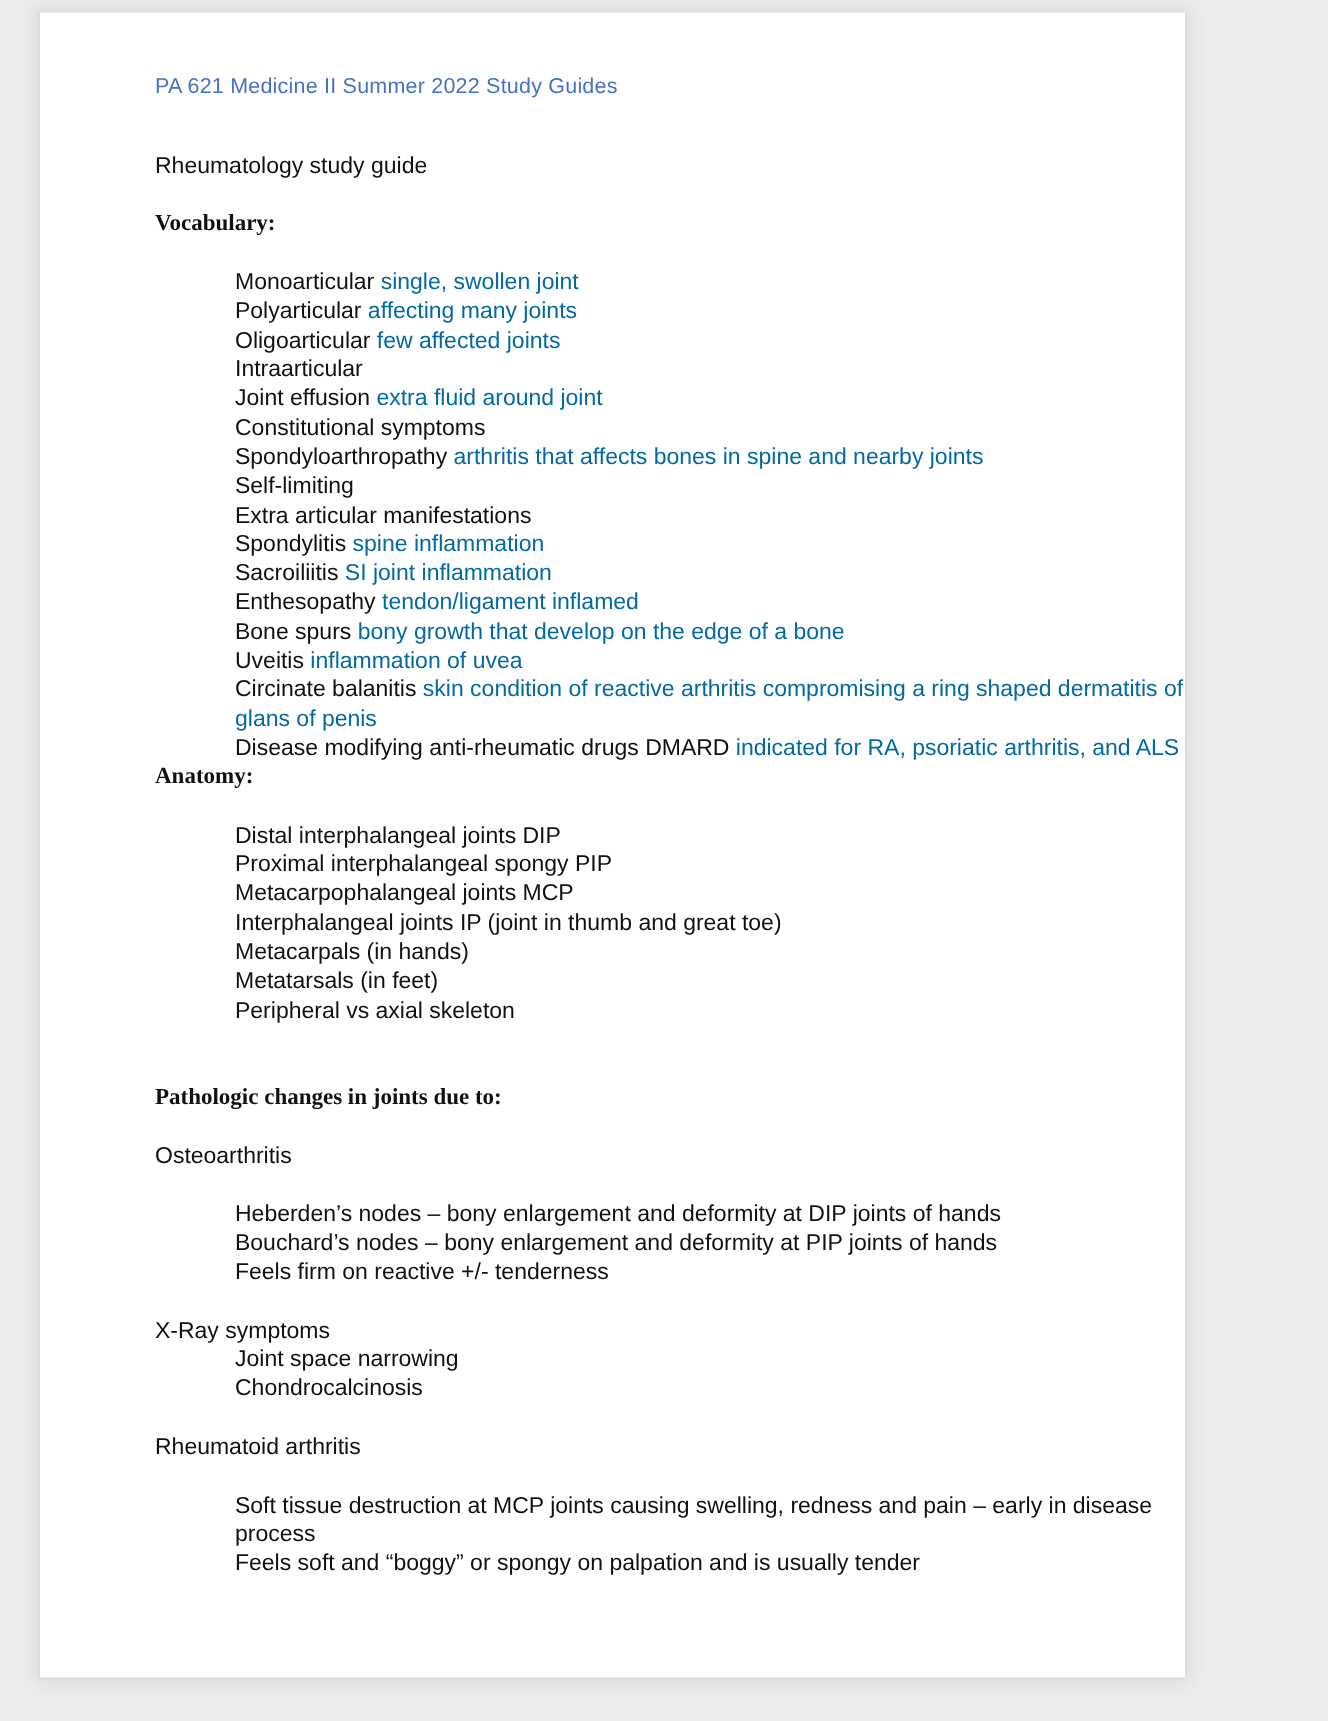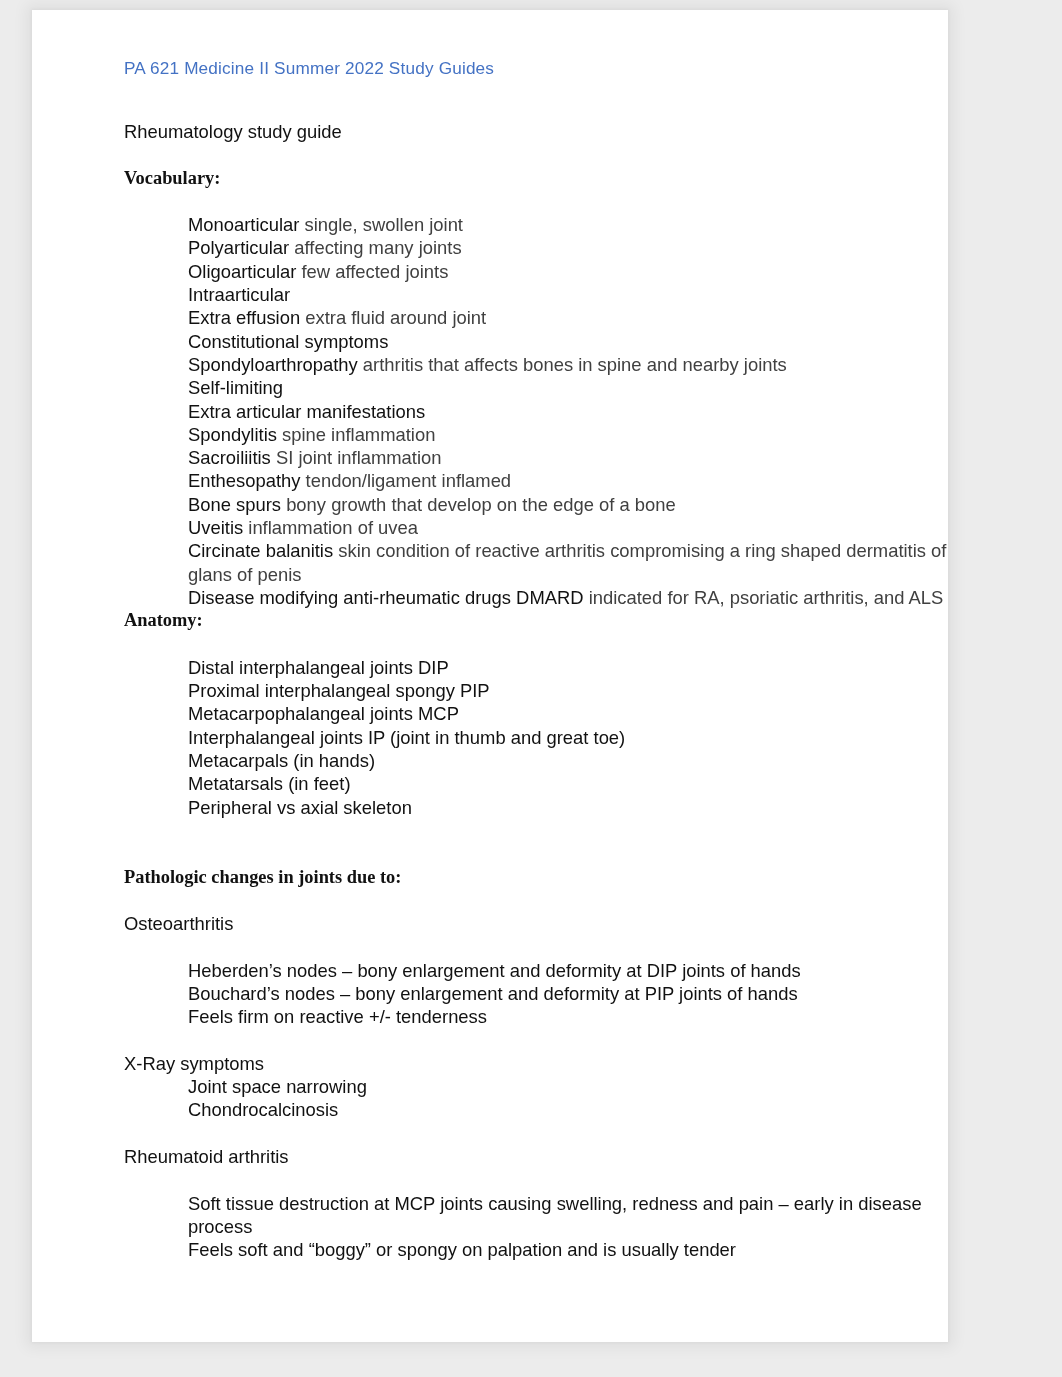--- a/index.html
+++ b/index.html
@@ -69,21 +69,21 @@
     height: 23.3px;
   }
   .bold {
     font-weight: bold;
     font-family: Liberation Serif, serif;
   }
   .indent {
     padding-left: 64px;
   }
   .blue {
-    color: #404040;
+    color: #0369a1;
   }
   .line { white-space: normal; }
 </style>
 </head>
 <body>
 
 <div id="page-wrap">
   <div id="page">
     <div id="page-inner">
 
@@ -97,21 +97,21 @@
 
         <p class="para bold">Vocabulary:</p>
 
         <div class="para blank"></div>
 
         <div id="vocabulary-list">
             <p class="para indent line"><span>Monoarticular </span><span class="blue">single, swollen joint</span></p>
             <p class="para indent line"><span>Polyarticular </span><span class="blue">affecting many joints</span></p>
             <p class="para indent line"><span>Oligoarticular </span><span class="blue">few affected joints</span></p>
             <p class="para indent line"><span>Intraarticular</span></p>
-            <p class="para indent line"><span>Extra effusion </span><span class="blue">extra fluid around joint</span></p>
+            <p class="para indent line"><span>Joint effusion </span><span class="blue">extra fluid around joint</span></p>
             <p class="para indent line"><span>Constitutional symptoms</span></p>
             <p class="para indent line"><span>Spondyloarthropathy </span><span class="blue">arthritis that affects bones in spine and nearby joints</span></p>
             <p class="para indent line"><span>Self-limiting</span></p>
             <p class="para indent line"><span>Extra articular manifestations</span></p>
             <p class="para indent line"><span>Spondylitis </span><span class="blue">spine inflammation</span></p>
             <p class="para indent line"><span>Sacroiliitis </span><span class="blue">SI joint inflammation</span></p>
             <p class="para indent line"><span>Enthesopathy </span><span class="blue">tendon/ligament inflamed</span></p>
             <p class="para indent line"><span>Bone spurs </span><span class="blue"> bony growth that develop on the edge of a bone</span></p>
             <p class="para indent line"><span>Uveitis </span><span class="blue">inflammation of uvea</span></p>
             <p class="para indent line"><span>Circinate balanitis </span><span class="blue"> skin condition of reactive arthritis compromising a ring shaped dermatitis of glans of penis</span></p>

